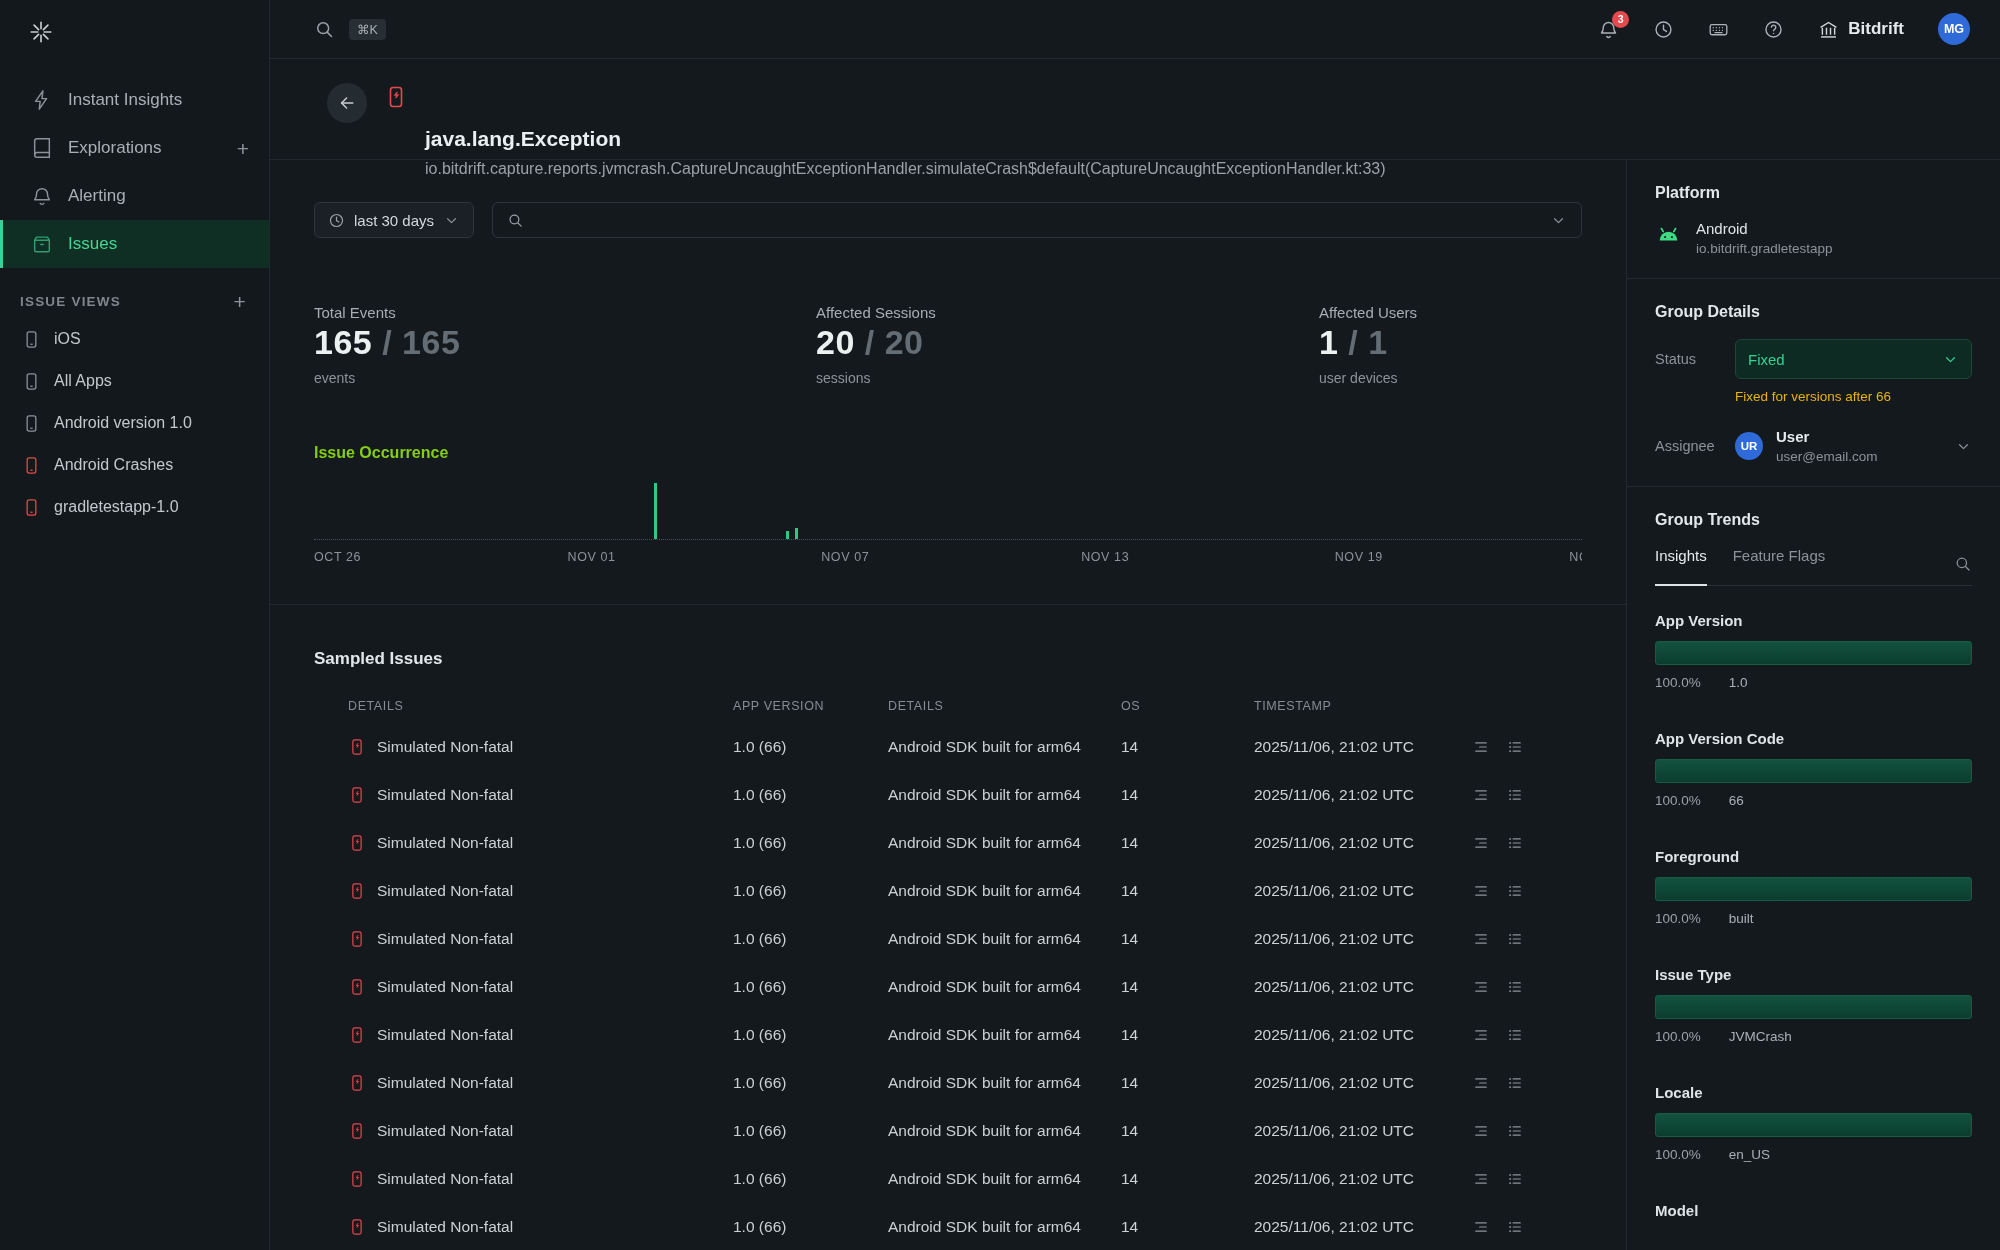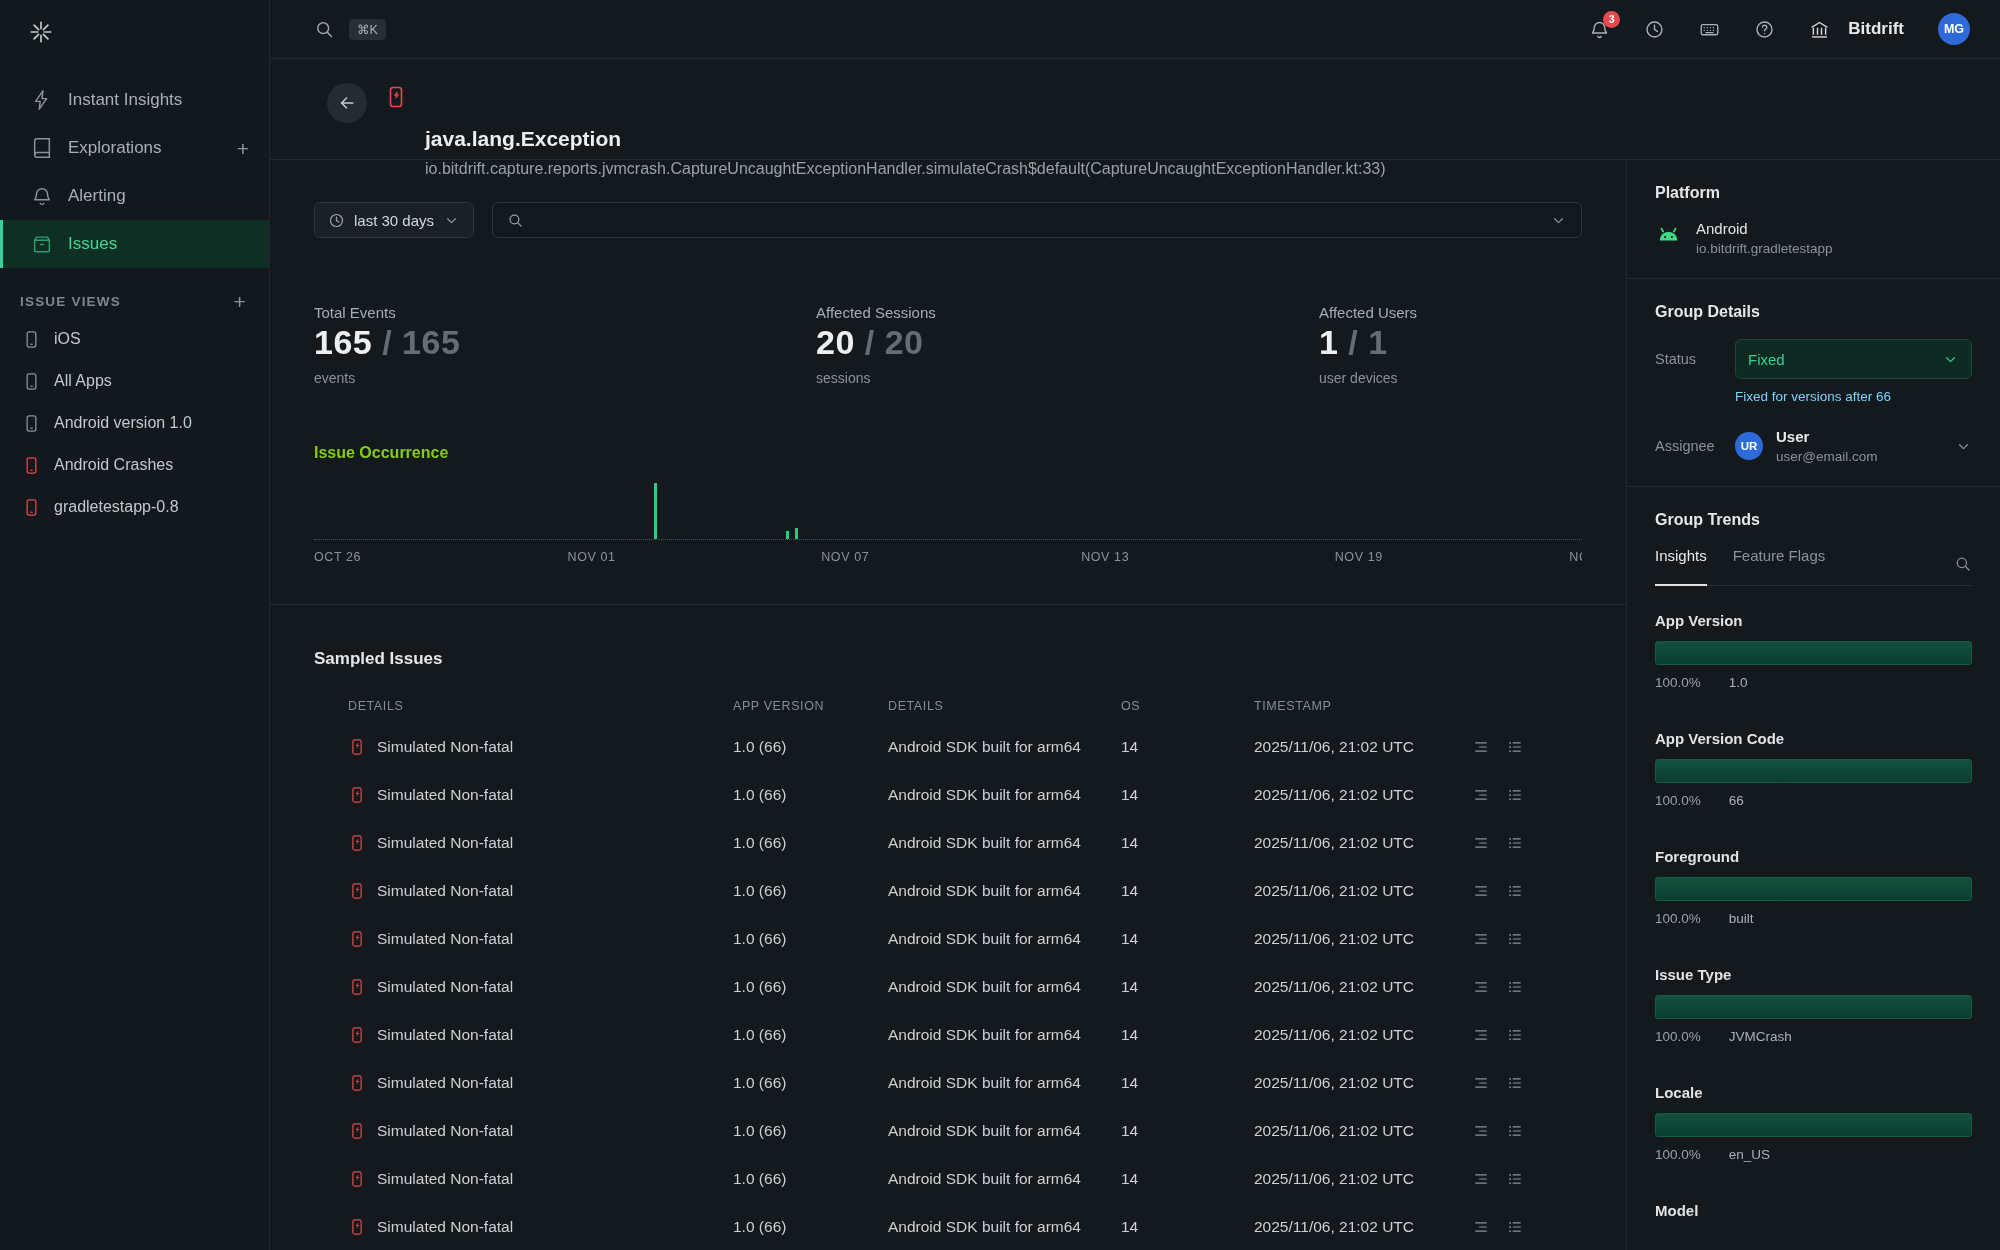--- a/index.html
+++ b/index.html
@@ -28,21 +28,21 @@
   .right-col { flex:1; display:flex; flex-direction:column; min-width:0; }
 
   
   .topbar { height:59px; flex:0 0 59px; border-bottom:1px solid #232a2f; display:flex; align-items:center; padding:0 30px 0 44px; }
   .search-cluster { display:flex; align-items:center; gap:14px; color:#9aa1a7; cursor:pointer; }
   .tb-icon { width:21px; height:21px; }
   .kbd { background:#272e34; border-radius:4px; padding:3px 8px; font-size:12.5px; color:#aab1b6; }
   .top-right { margin-left:auto; display:flex; align-items:center; gap:34px; }
   .top-btn { width:21px; height:21px; color:#aab1b6; position:relative; cursor:pointer; }
   .badge { position:absolute; top:-8px; right:-10px; background:#e5484d; color:#fff; font-size:10.5px; font-weight:700; border-radius:9px; min-width:17px; height:17px; display:flex; align-items:center; justify-content:center; padding:0 4px; }
-  .org { display:flex; align-items:center; gap:18px; font-weight:700; font-size:17px; color:#e7eaec; cursor:pointer; }
+  .org { display:flex; align-items:center; gap:9px; font-weight:700; font-size:17px; color:#e7eaec; cursor:pointer; }
   .org .tb-icon { color:#d6dadd; }
   .avatar { width:32px; height:32px; border-radius:50%; background:#2f6bd8; color:#fff; font-size:12.5px; font-weight:700; display:flex; align-items:center; justify-content:center; cursor:pointer; }
 
   
   .page-header { height:101px; flex:0 0 101px; border-bottom:1px solid #232a2f; display:flex; align-items:flex-start; padding:24px 0 0 57px; gap:17px; }
   .back-btn { width:40px; height:40px; border-radius:50%; background:#242b31; color:#c7cdd1; display:flex; align-items:center; justify-content:center; cursor:pointer; flex:0 0 40px; }
   .back-btn svg { width:20px; height:20px; }
   .crash-icon { width:24px; height:24px; color:#e5484d; margin-top:2px; }
   .title { font-size:21px; font-weight:700; color:#eceff1;margin-top:44px; }
   .subtitle { margin-top:9px; font-size:16px; color:#9aa1a7; }
@@ -87,21 +87,21 @@
   .platform-app { display:flex; align-items:flex-start; gap:14px; margin-top:18px; }
   .android-icon { width:27px; height:27px; flex:0 0 27px; margin-top:2px; }
   .app-name { font-size:15px; color:#dfe3e5; }
   .app-id { margin-top:4px; font-size:13.5px; color:#8b9399; }
   .panel-divider { margin:22px -28px 0; border-top:1px solid #232a2f; }
   .panel-title.spaced { margin-top:24px; }
   .kv-row { display:flex; align-items:center; margin-top:18px; }
   .kv-label { width:80px; flex:0 0 80px; font-size:14.5px; color:#8b9399; }
   .status-select { flex:1; height:40px; background:#0d2b22; border:1px solid #1d4738; border-radius:6px; display:flex; align-items:center; padding:0 12px; color:#35d193; font-size:15px; cursor:pointer; }
   .status-select .chev { margin-left:auto; color:#35d193; }
-  .status-note { margin-top:10px; padding-left:80px; font-size:13.5px; color:#7dd3fc; }
+  .status-note { margin-top:10px; padding-left:80px; font-size:13.5px; color:#eab308; }
   .assignee-row { margin-top:24px; cursor:pointer; }
   .assignee-avatar { width:28px; height:28px; border-radius:50%; background:#2f6bd8; font-size:11.5px; font-weight:700; color:#fff; display:flex; align-items:center; justify-content:center; flex:0 0 28px; }
   .assignee-info { margin-left:13px; }
   .assignee-name { font-size:15px; font-weight:700; color:#e7eaec; }
   .assignee-email { margin-top:4px; font-size:13.5px; color:#8b9399; }
   .assignee-row .chev { margin-left:auto; }
 
   .trend-tabs { margin-top:18px; display:flex; align-items:flex-end; gap:26px; border-bottom:1px solid #2a3136; }
   .tab { padding-bottom:20px; font-size:15px; color:#8b9399; cursor:pointer; border-bottom:2px solid transparent; margin-bottom:-1px; }
   .tab.active { color:#e7eaec; border-color:#dfe3e5; }
@@ -209,21 +209,21 @@
     </span>
     <span class="v-label">Android Crashes</span>
   </div>
         <div class="view-item alert">
     <span class="v-icon">
       <svg viewBox="0 0 24 24" fill="none" stroke="currentColor" stroke-width="1.6">
               <rect x="6.5" y="2.5" width="11" height="19" rx="2.5"></rect>
               <path d="M10.5 18h3"></path>
             </svg>
     </span>
-    <span class="v-label">gradletestapp-0.8</span>
+    <span class="v-label">gradletestapp-1.0</span>
   </div>
       </div>
   </aside>
 
   <div class="right-col">
 
     <header class="topbar">
       <div class="search-cluster">
         <span class="tb-icon">
           <svg viewBox="0 0 24 24" fill="none" stroke="currentColor" stroke-width="1.7" stroke-linecap="round">

